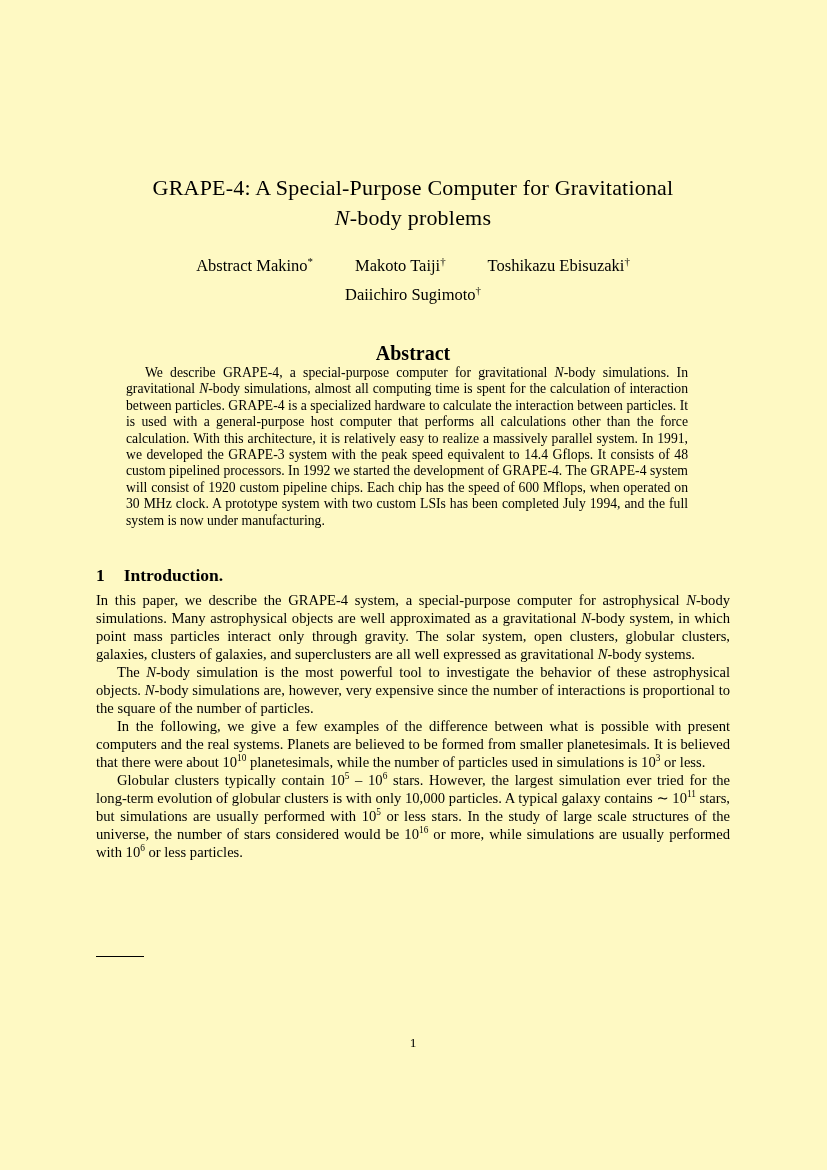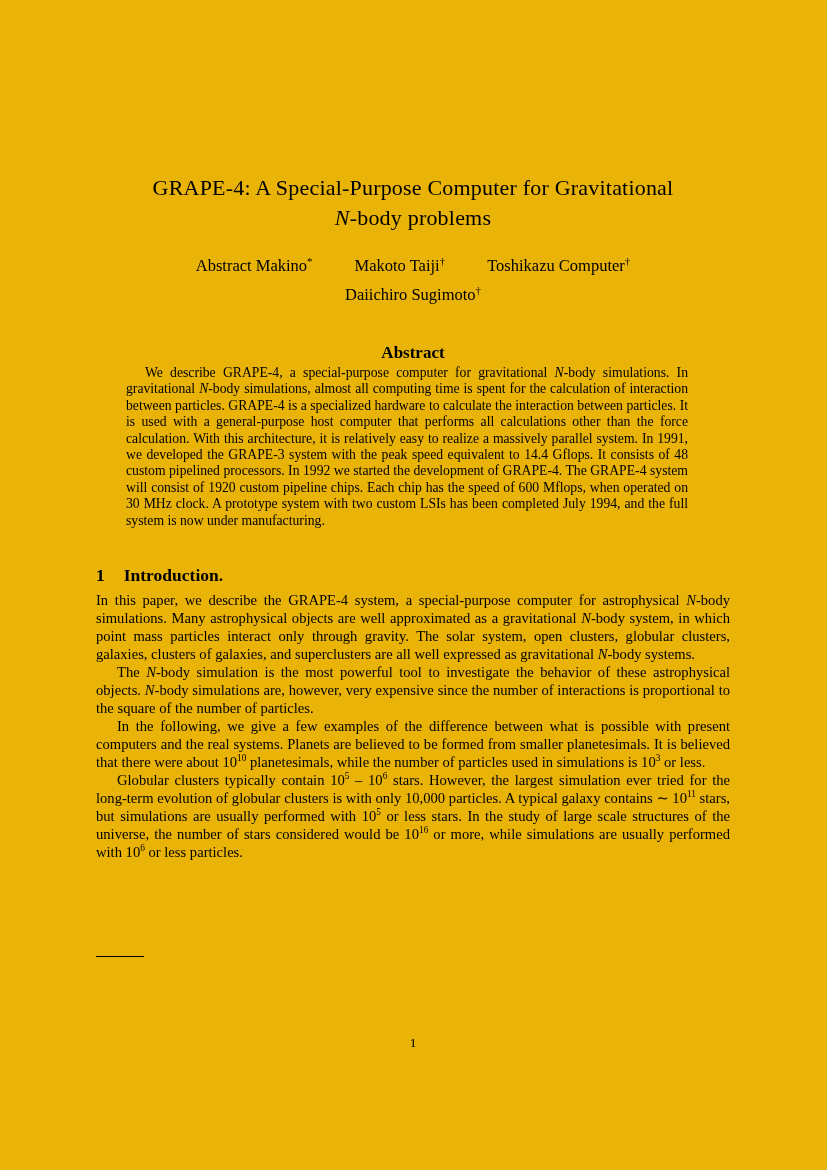--- a/index.html
+++ b/index.html
@@ -1,20 +1,20 @@
 <!DOCTYPE html>
 <html><head>
 <meta charset="utf-8">
 <style>
   html, body { margin: 0; padding: 0; background: #ffffff; }
   .page {
     position: relative;
     width: 827px;
     height: 1170px;
-    background: #eab308;
+    background: #fef9c3;
     color: #000000;
     font-family: "Liberation Serif", serif;
     overflow: hidden;
   }
   .content {
     position: absolute;
     left: 96px;
     top: 0;
     width: 634px;
   }
@@ -38,21 +38,21 @@
   .authors-row.row2 { margin-top: 9px; justify-content: center; }
   .author sup.mark {
     font-size: 66%;
     line-height: 0;
     vertical-align: super;
   }
   .abstract-heading {
     margin-top: 40px;
     text-align: center;
     font-weight: bold;
-    font-size: 17px;
+    font-size: 20px;
     line-height: 16px;
   }
   .abstract-body {
     margin: 4px 0 0 30px;
     width: 562px;
     font-size: 13.7px;
     line-height: 16.4px;
     text-align: justify;
     text-indent: 19px;
   }
@@ -121,21 +121,21 @@
   <div class="content">
 
     <h1 class="title">
       <span class="title-line">GRAPE-4: A Special-Purpose Computer for Gravitational</span>
       <span class="title-line"><i>N</i>-body problems</span>
     </h1>
 
     <div class="authors-row row1">
       <span class="author"><span>Abstract Makino</span><sup class="mark">*</sup></span>
       <span class="author"><span>Makoto Taiji</span><sup class="mark">†</sup></span>
-      <span class="author"><span>Toshikazu Computer</span><sup class="mark">†</sup></span>
+      <span class="author"><span>Toshikazu Ebisuzaki</span><sup class="mark">†</sup></span>
     </div>
     <div class="authors-row row2">
       <span class="author"><span>Daiichiro Sugimoto</span><sup class="mark">†</sup></span>
     </div>
 
     <div class="abstract">
       <div class="abstract-heading">Abstract</div>
       <p class="abstract-body">We describe GRAPE-4, a special-purpose computer for gravitational <i>N</i>-body simulations. In gravitational <i>N</i>-body simulations, almost all computing time is spent for the calculation of interaction between particles. GRAPE-4 is a specialized hardware to calculate the interaction between particles. It is used with a general-purpose host computer that performs all calculations other than the force calculation. With this architecture, it is relatively easy to realize a massively parallel system. In 1991, we developed the GRAPE-3 system with the peak speed equivalent to 14.4 Gflops. It consists of 48 custom pipelined processors. In 1992 we started the development of GRAPE-4. The GRAPE-4 system will consist of 1920 custom pipeline chips. Each chip has the speed of 600 Mflops, when operated on 30 MHz clock. A prototype system with two custom LSIs has been completed July 1994, and the full system is now under manufacturing.</p>
     </div>
 

